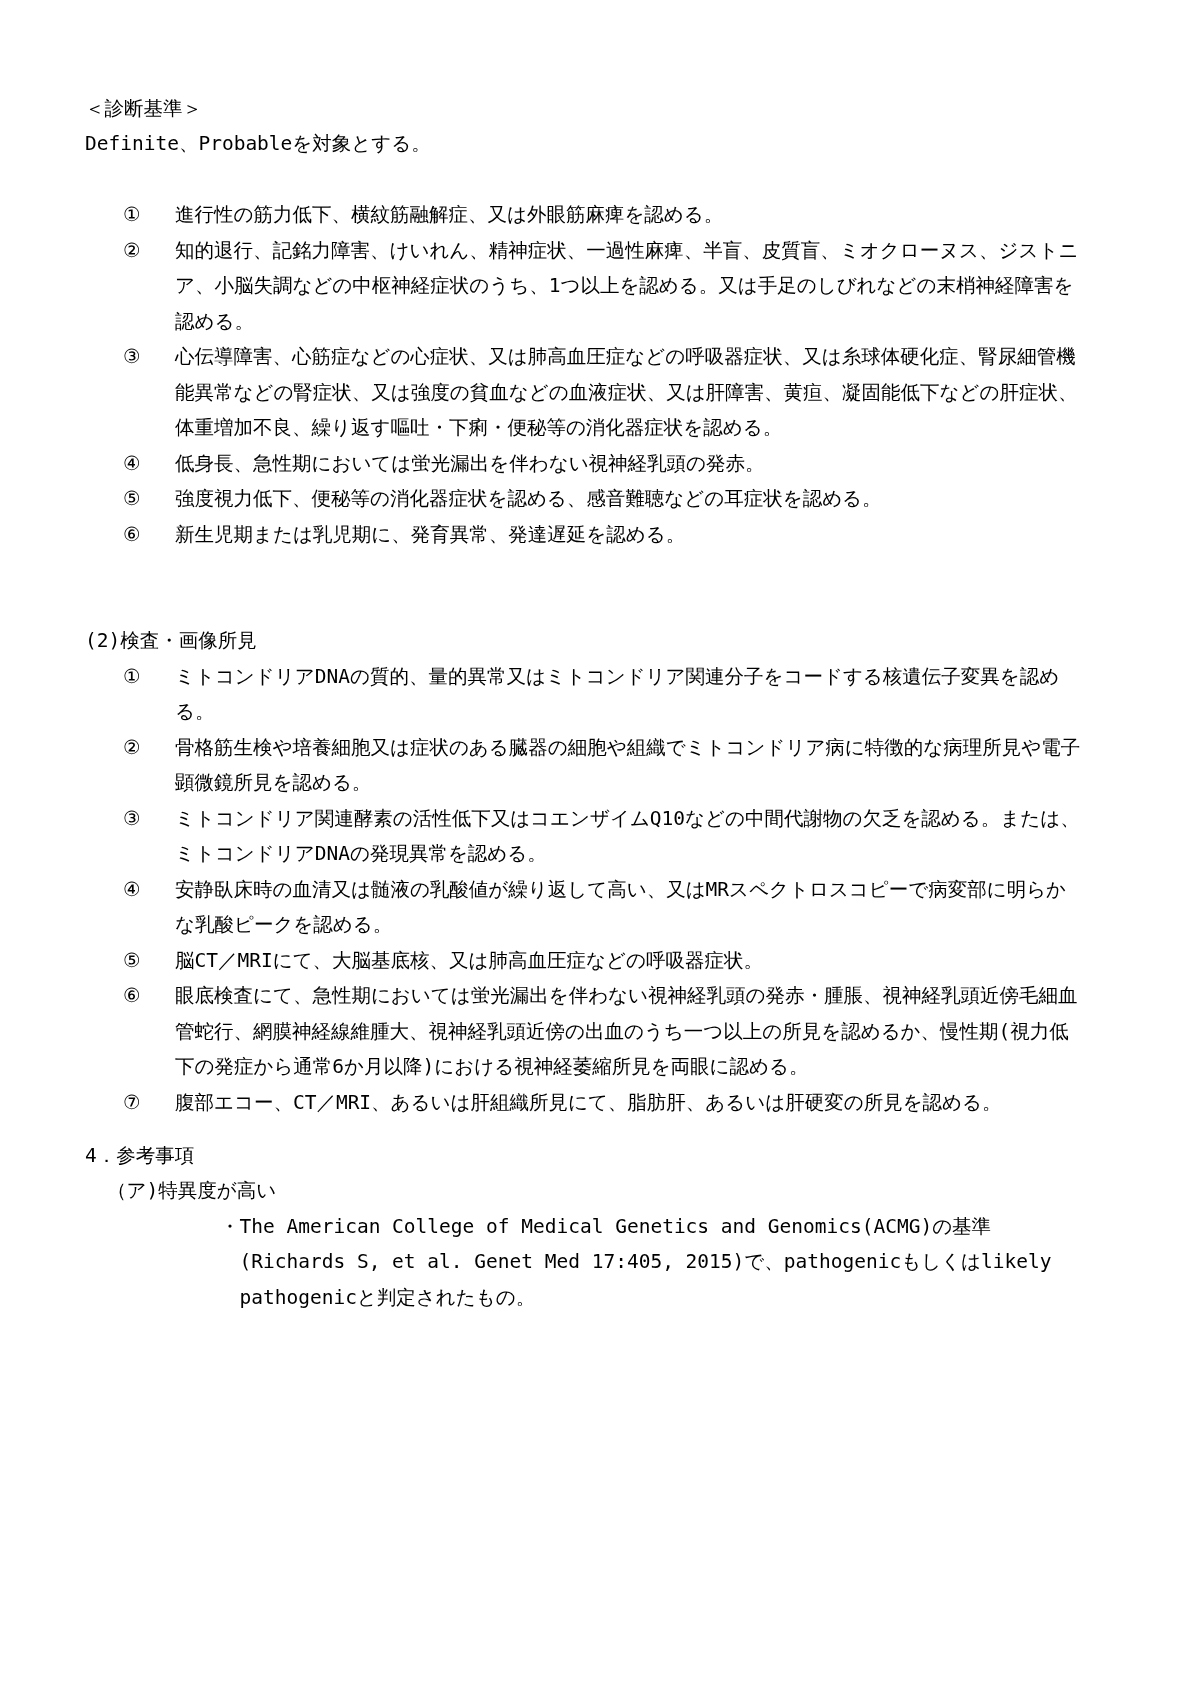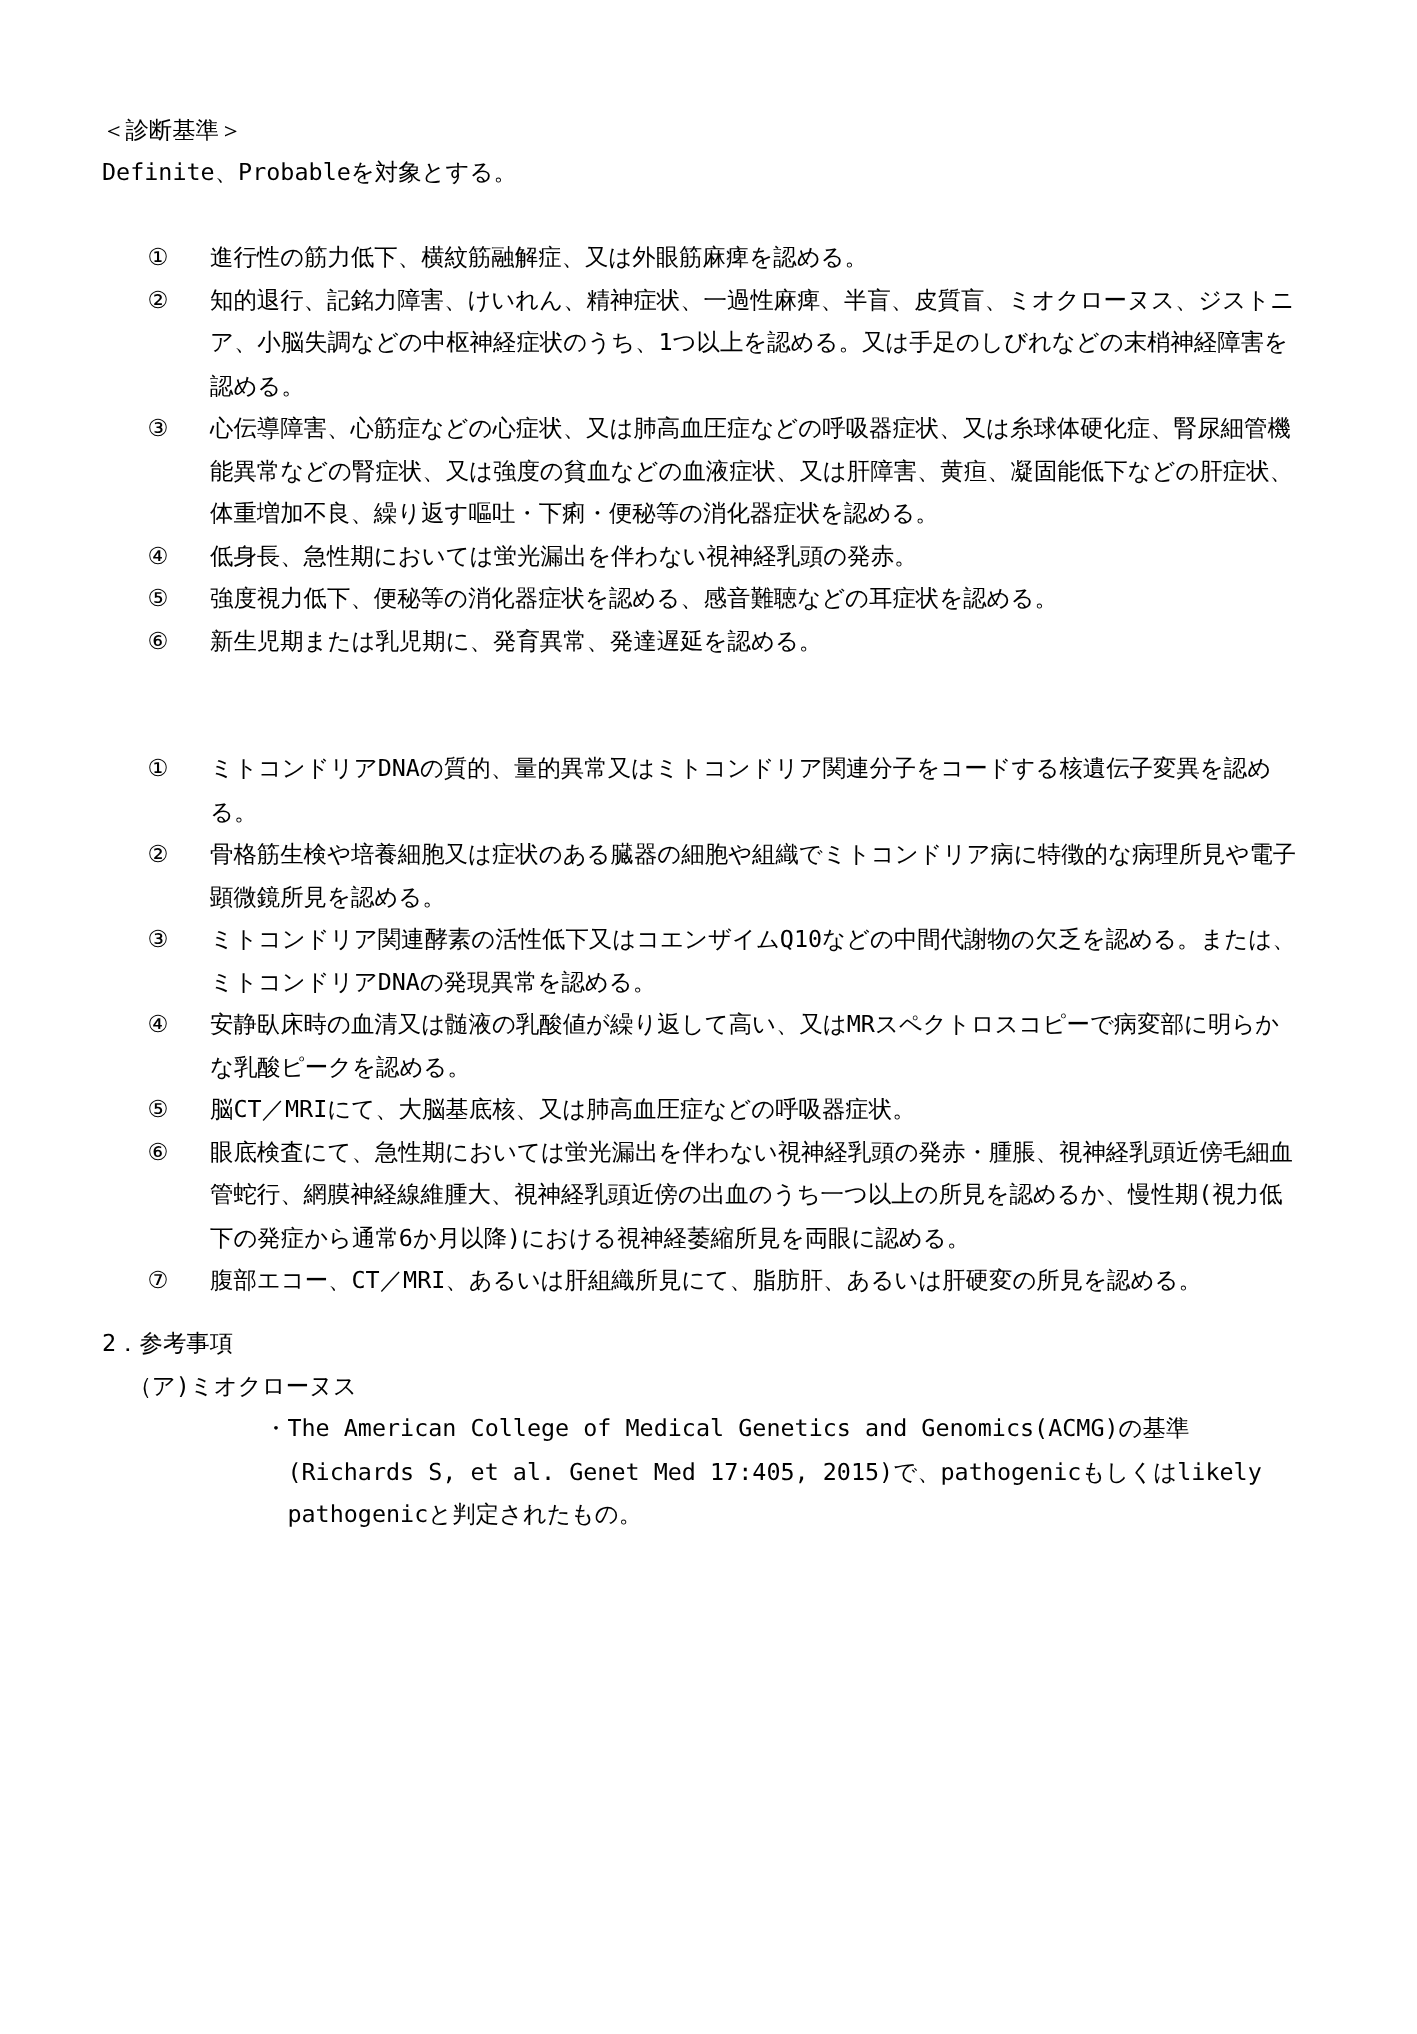--- a/index.html
+++ b/index.html
@@ -102,20 +102,21 @@
       <span class="body mono">強度視力低下、便秘等の消化器症状を認める、感音難聴などの耳症状を認める。</span>
     </div>
     <div class="item">
       <span class="marker mono">⑥</span>
       <span class="body mono">新生児期または乳児期に、発育異常、発達遅延を認める。</span>
     </div>
 
     <div class="blank"></div>
     <div class="blank"></div>
 
+    <div class="line mono">(2)検査・画像所見</div>
 
     <div class="item">
       <span class="marker mono">①</span>
       <span class="body mono">ミトコンドリアDNAの質的、量的異常又はミトコンドリア関連分子をコードする核遺伝子変異を認める。</span>
     </div>
     <div class="item">
       <span class="marker mono">②</span>
       <span class="body mono">骨格筋生検や培養細胞又は症状のある臓器の細胞や組織でミトコンドリア病に特徴的な病理所見や電子顕微鏡所見を認める。</span>
     </div>
     <div class="item">
@@ -134,22 +135,22 @@
       <span class="marker mono">⑥</span>
       <span class="body mono">眼底検査にて、急性期においては蛍光漏出を伴わない視神経乳頭の発赤・腫脹、視神経乳頭近傍毛細血管蛇行、網膜神経線維腫大、視神経乳頭近傍の出血のうち一つ以上の所見を認めるか、慢性期(視力低下の発症から通常6か月以降)における視神経萎縮所見を両眼に認める。</span>
     </div>
     <div class="item">
       <span class="marker mono">⑦</span>
       <span class="body mono">腹部エコー、CT／MRI、あるいは肝組織所見にて、脂肪肝、あるいは肝硬変の所見を認める。</span>
     </div>
 
     <div class="halfblank"></div>
 
-    <div class="line mono">2．参考事項</div>
-    <div class="line mono indent2">（ア)ミオクローヌス</div>
+    <div class="line mono">4．参考事項</div>
+    <div class="line mono indent2">（ア)特異度が高い</div>
 
 
     <div class="bullet-indent mono">
       <span class="dot">・</span>
       <span class="btext">The American College of Medical Genetics and Genomics(ACMG)の基準(Richards S, et al. Genet Med 17:405, 2015)で、pathogenicもしくはlikely pathogenicと判定されたもの。</span>
     </div>
 
   </div>
 </div>
 

